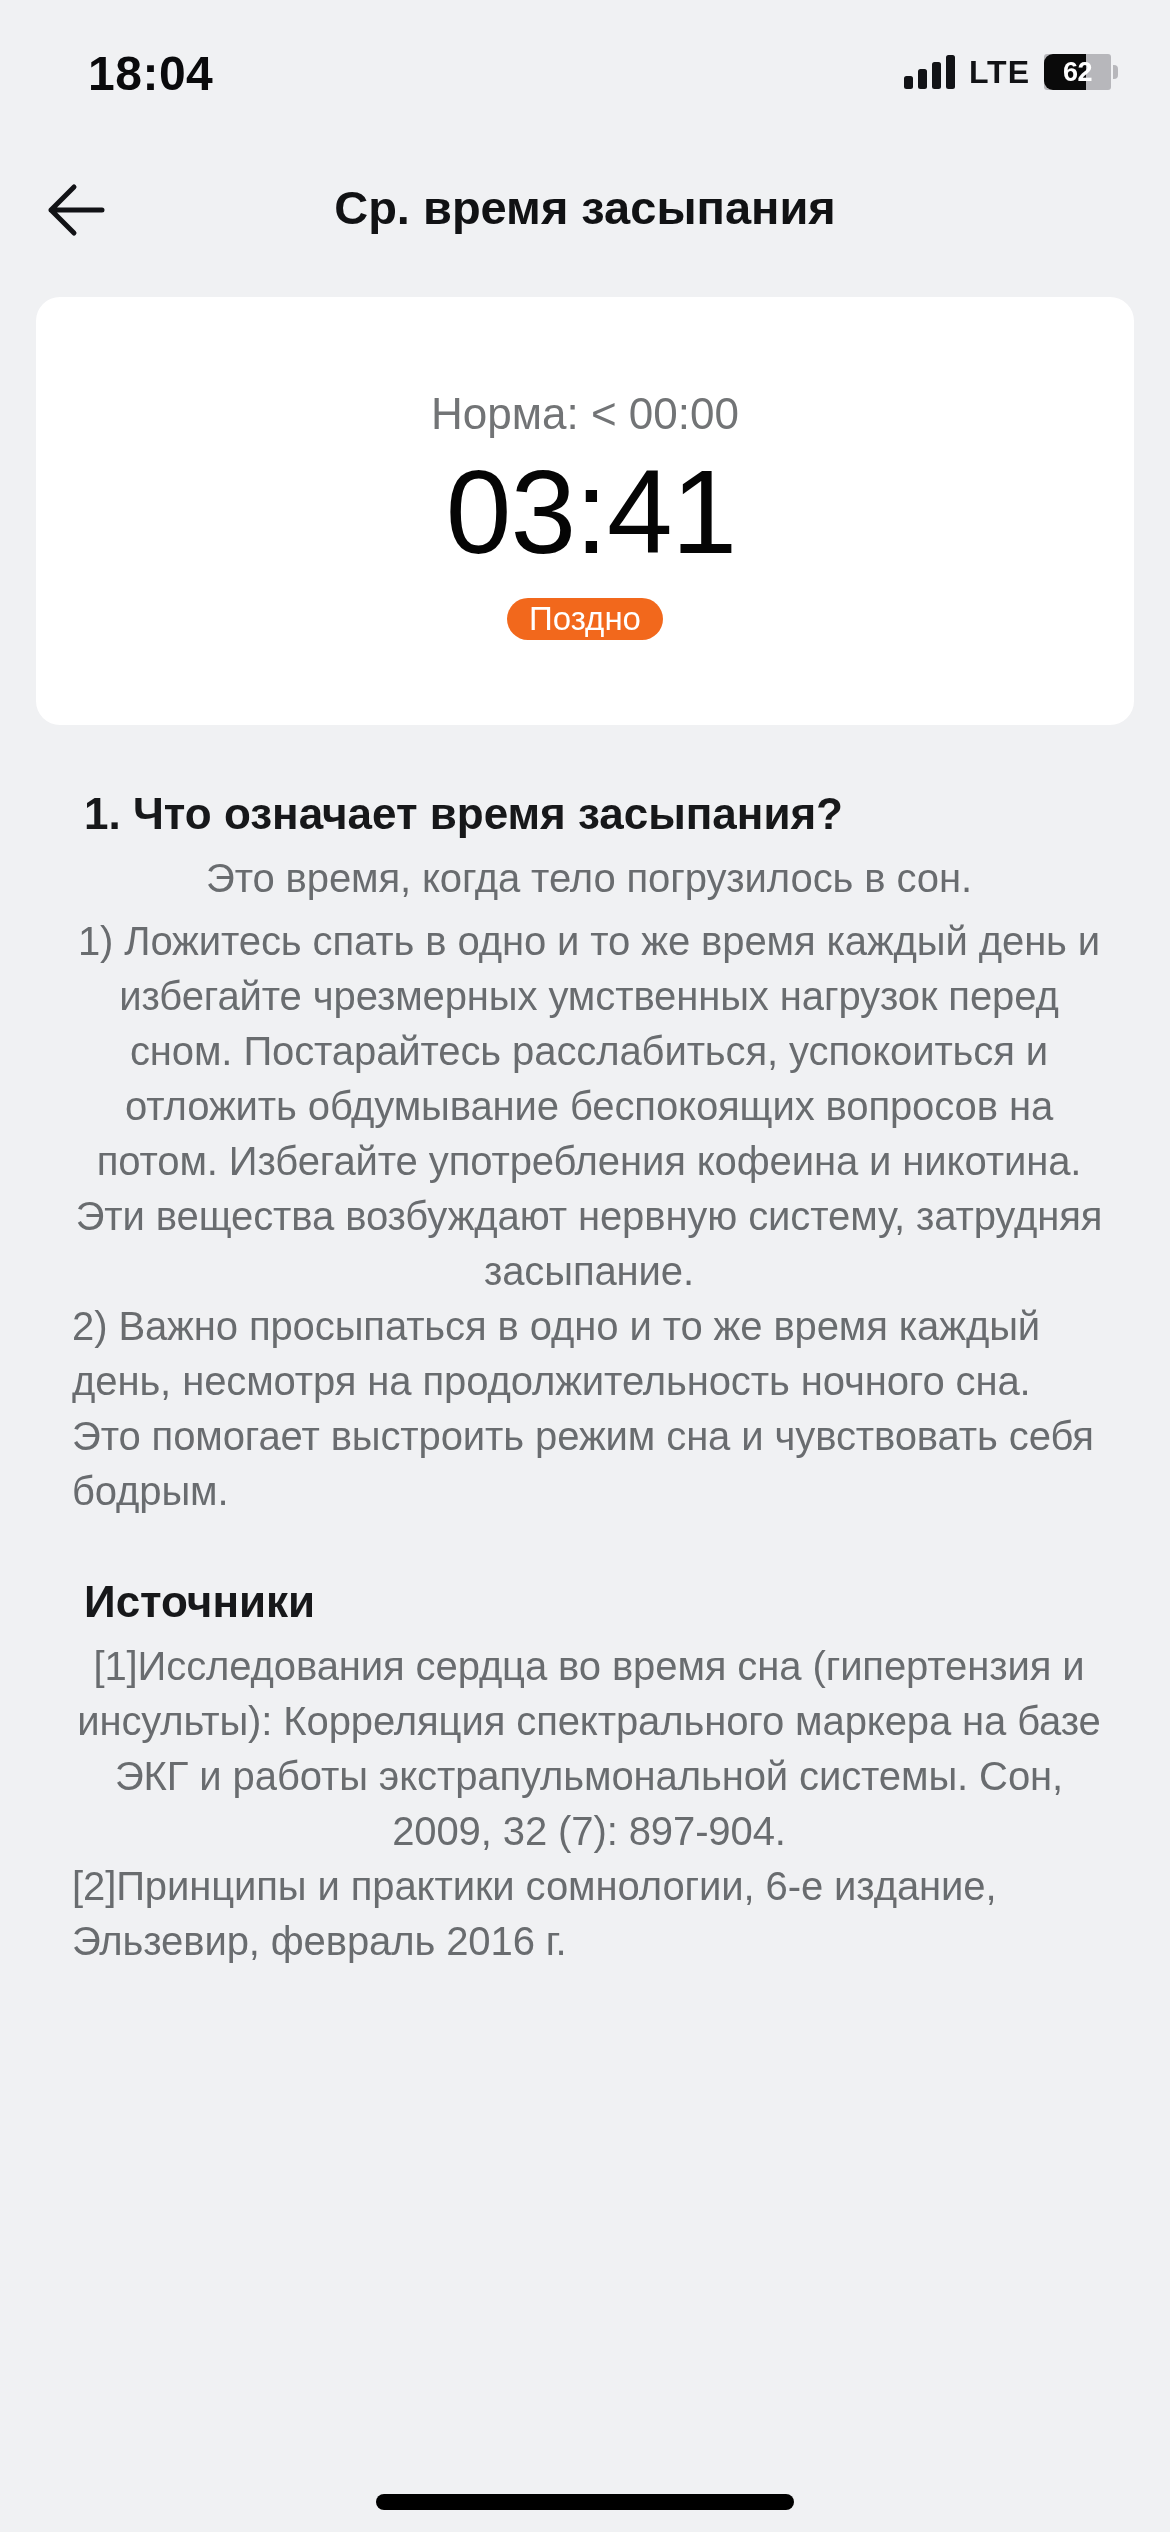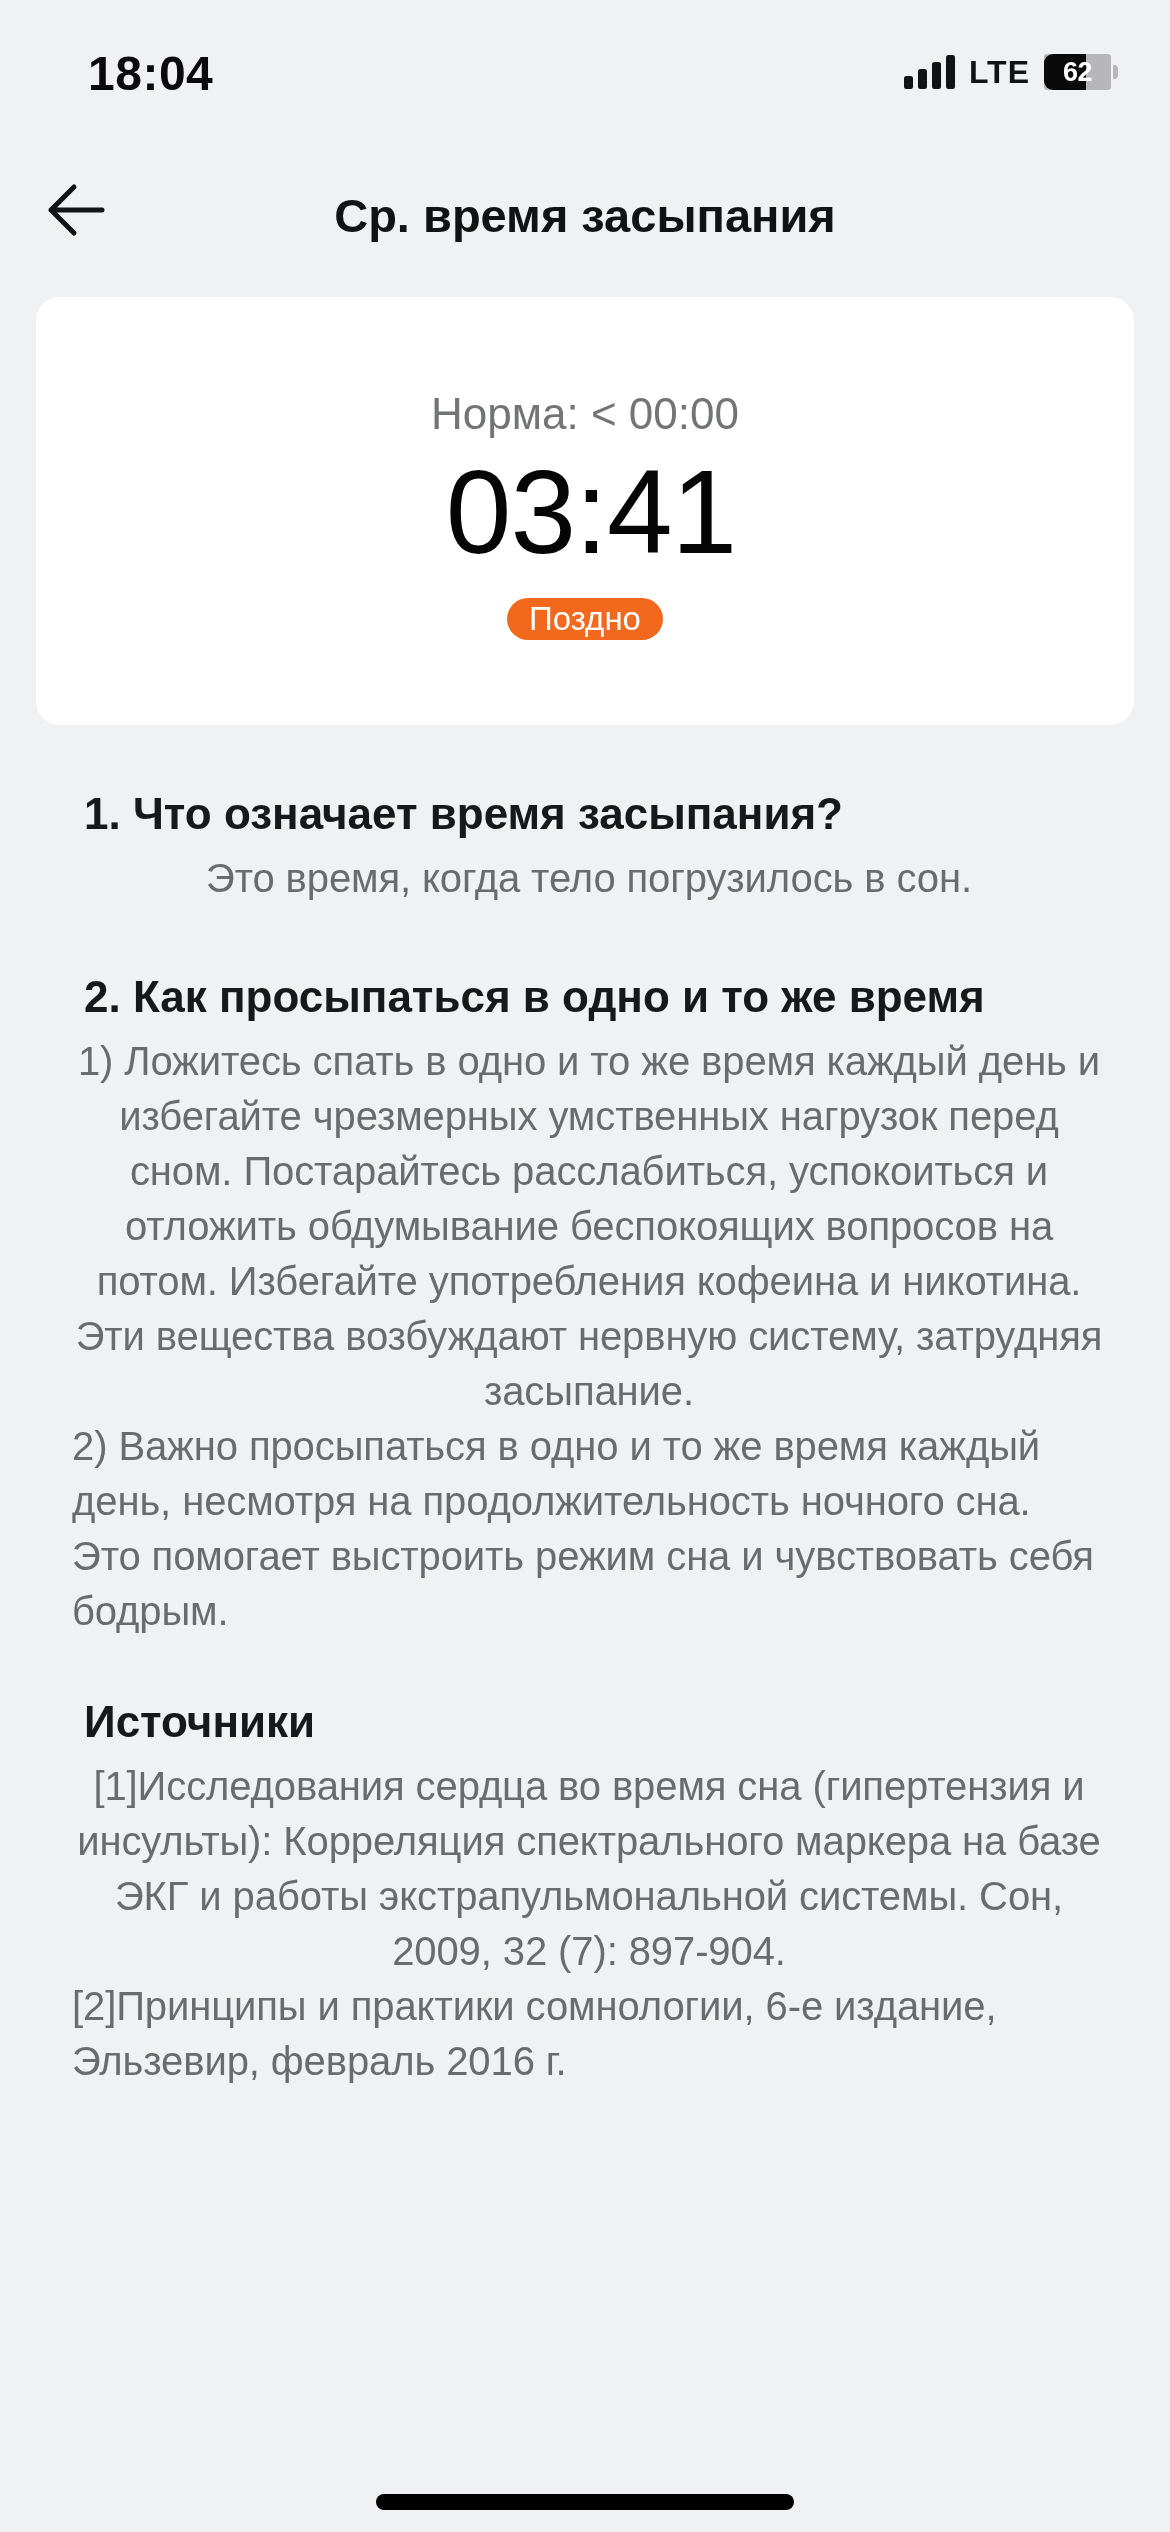--- a/index.html
+++ b/index.html
@@ -50,21 +50,21 @@
 
   
   .nav-header { position:absolute; top:160px; left:0; right:0; height:96px; }
   .back-btn {
     position:absolute; left:44px; top:14px;
     width:96px; height:72px;
     background:none; border:none; padding:0; margin:0; cursor:pointer;
     display:flex; align-items:center; justify-content:flex-start;
   }
   .nav-title {
-    margin:8px; text-align:center; line-height:96px;
+    margin:0; text-align:center; line-height:96px;
     font-size:47px; font-weight:700; color:#111214;
   }
 
   
   .summary-card {
     position:absolute; top:297px; left:36px; right:36px; height:428px;
     background:#FFFFFF; border-radius:24px; text-align:center;
   }
   .norm-label { margin-top:92px; font-size:44px; line-height:49px; color:#727476; }
   .time-value {
@@ -136,21 +136,20 @@
     <div class="norm-label">Норма: &lt; 00:00</div>
     <div class="time-value">03:41</div>
     <div class="status-badge" style="background: rgb(242, 104, 28);">Поздно</div>
   </section>
 
   <main class="content">
 
     <h2 class="section-title mt-s1">1. Что означает время засыпания?</h2>
     <p class="mt-body">Это время, когда тело погрузилось в сон.</p>
 
-    <h2 class="section-title mt-s2">2. Как просыпаться в одно и то же время</h2>
     <p class="mt-body">1) Ложитесь спать в одно и то же время каждый день и избегайте чрезмерных умственных нагрузок перед сном. Постарайтесь расслабиться, успокоиться и отложить обдумывание беспокоящих вопросов на потом. Избегайте употребления кофеина и никотина. Эти вещества возбуждают нервную систему, затрудняя засыпание.</p>
     <p>2) Важно просыпаться в одно и то же время каждый день, несмотря на продолжительность ночного сна. Это помогает выстроить режим сна и чувствовать себя бодрым.</p>
 
     <h2 class="section-title mt-s3">Источники</h2>
     <p class="mt-body">[1]Исследования сердца во время сна (гипертензия и инсульты): Корреляция спектрального маркера на базе ЭКГ и работы экстрапульмональной системы. Сон, 2009, 32 (7): 897-904.</p>
     <p>[2]Принципы и практики сомнологии, 6-е издание, Эльзевир, февраль 2016 г.</p>
 
   </main>
 
   <div class="home-indicator"></div>

